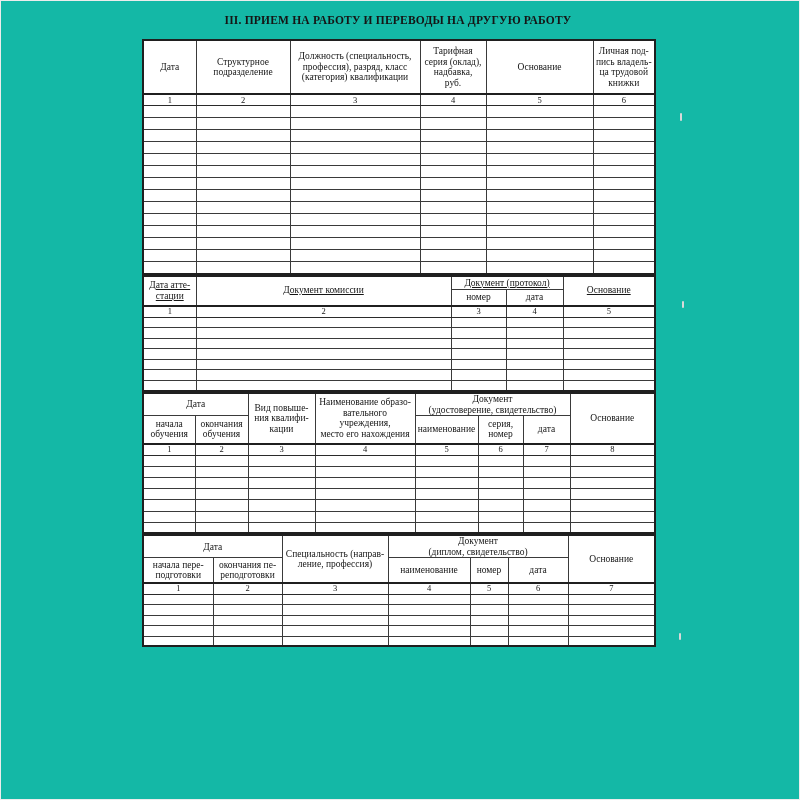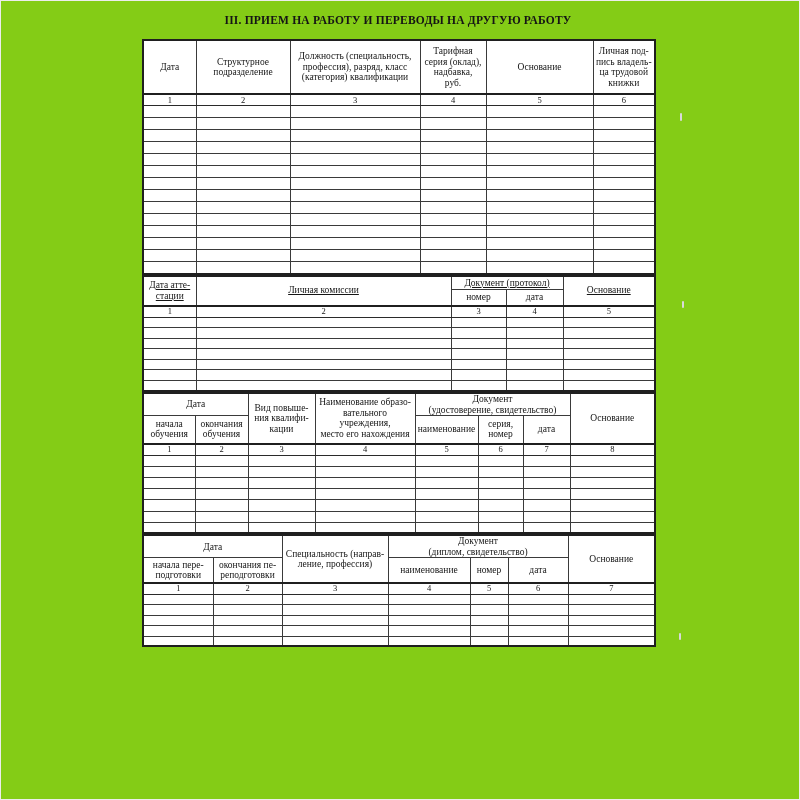--- a/index.html
+++ b/index.html
@@ -1,21 +1,21 @@
 <!DOCTYPE html>
 <html><head>
 <meta charset="utf-8">
 <style>
   html, body { margin: 0; padding: 0; background: #ffffff; }
   .page {
     position: relative;
     width: 800px;
     height: 800px;
     box-sizing: border-box;
-    background: #84cc16;
+    background: #14b8a6;
     border: 1px solid #ececec;
     font-family: "Liberation Serif", "DejaVu Serif", serif;
     color: #151515;
     padding-top: 13px;
     overflow: hidden;
   }
   .content {
     width: 512px;
     margin-left: 141px;
   }
@@ -257,21 +257,21 @@
         <col class="c1">
           <col class="c2">
           <col class="c3">
           <col class="c4">
           <col class="c5">
       </colgroup>
       <thead>
         <tr class="hdr1">
           <th rowspan="2">Дата атте-
 стации</th>
-          <th rowspan="2">Личная комиссии</th>
+          <th rowspan="2">Документ комиссии</th>
           <th colspan="2">Документ (протокол)</th>
           <th rowspan="2">Основание</th>
         </tr>
         <tr class="hdr2">
           <th>номер</th>
           <th>дата</th>
         </tr>
         <tr class="nums">
           <th>1</th>
           <th>2</th>

